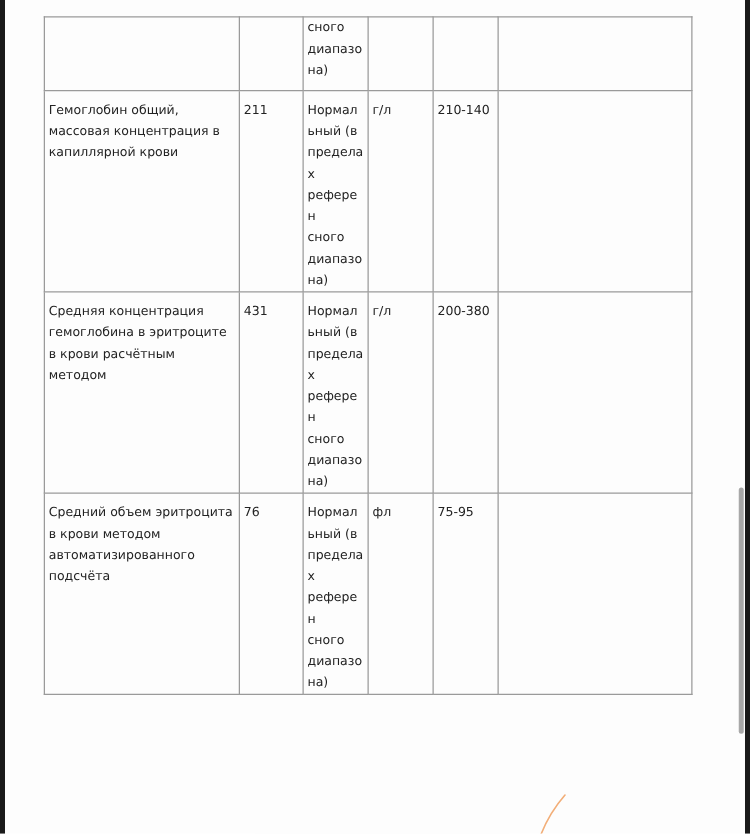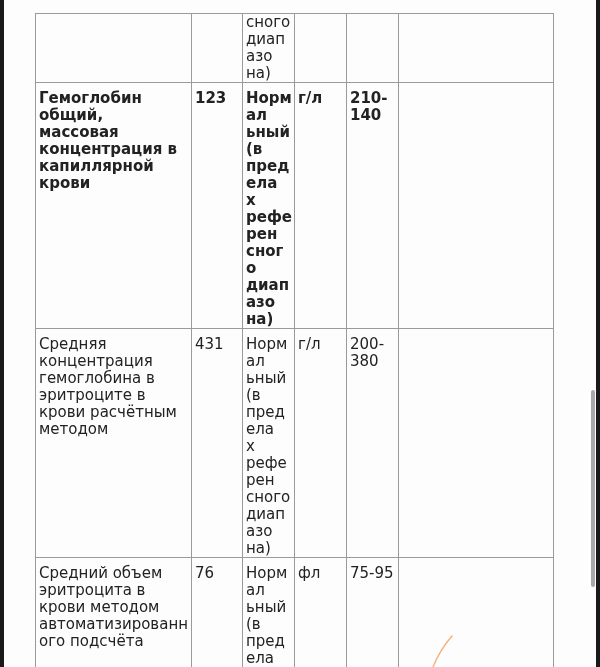--- a/index.html
+++ b/index.html
@@ -38,34 +38,34 @@
     left: 35px;
     top: 13px;
     border-collapse: collapse;
     table-layout: fixed;
     width: 518px;
   }
   table.results td {
     border: 1px solid #9a9a9a;
     vertical-align: top;
     padding: 7px 3px 0 3px;
-    font-size: 15px;
+    font-size: 10px;
     line-height: 17px;
     overflow: hidden;
     word-wrap: break-word;
   }
   col.c-name  { width: 156px; }
   col.c-val   { width: 51px; }
   col.c-flag  { width: 52px; }
   col.c-unit  { width: 52px; }
   col.c-ref   { width: 52px; }
   col.c-note  { width: 155px; }
 
   tr.r0 td { height: 58px; padding-top: 0; }
-  tr.r1 td { height: 143px; font-weight: bold; }
+  tr.r1 td { height: 143px; }
   tr.r2 td { height: 92px; }
   tr.r3 td { height: 143px; margin-left: 24px; }
   tr.r4 td { height: 143px; }
 
   .flag-text { display: block; width: 46px; white-space: pre-line; }
 
   .scrollbar {
     position: absolute;
     left: 591px;
     top: 390px;
@@ -106,21 +106,21 @@
           <span class="flag-text">сного
 диапазо
 на)</span>
         </td>
       <td></td>
       <td></td>
       <td></td>
     </tr>
     <tr class="r1">
       <td>Гемоглобин общий, массовая концентрация в капиллярной крови</td>
-      <td>123</td>
+      <td>211</td>
       <td>
           <span class="flag-text">Нормал
 ьный (в
 предела
 х
 референ
 сного
 диапазо
 на)</span>
         </td>

